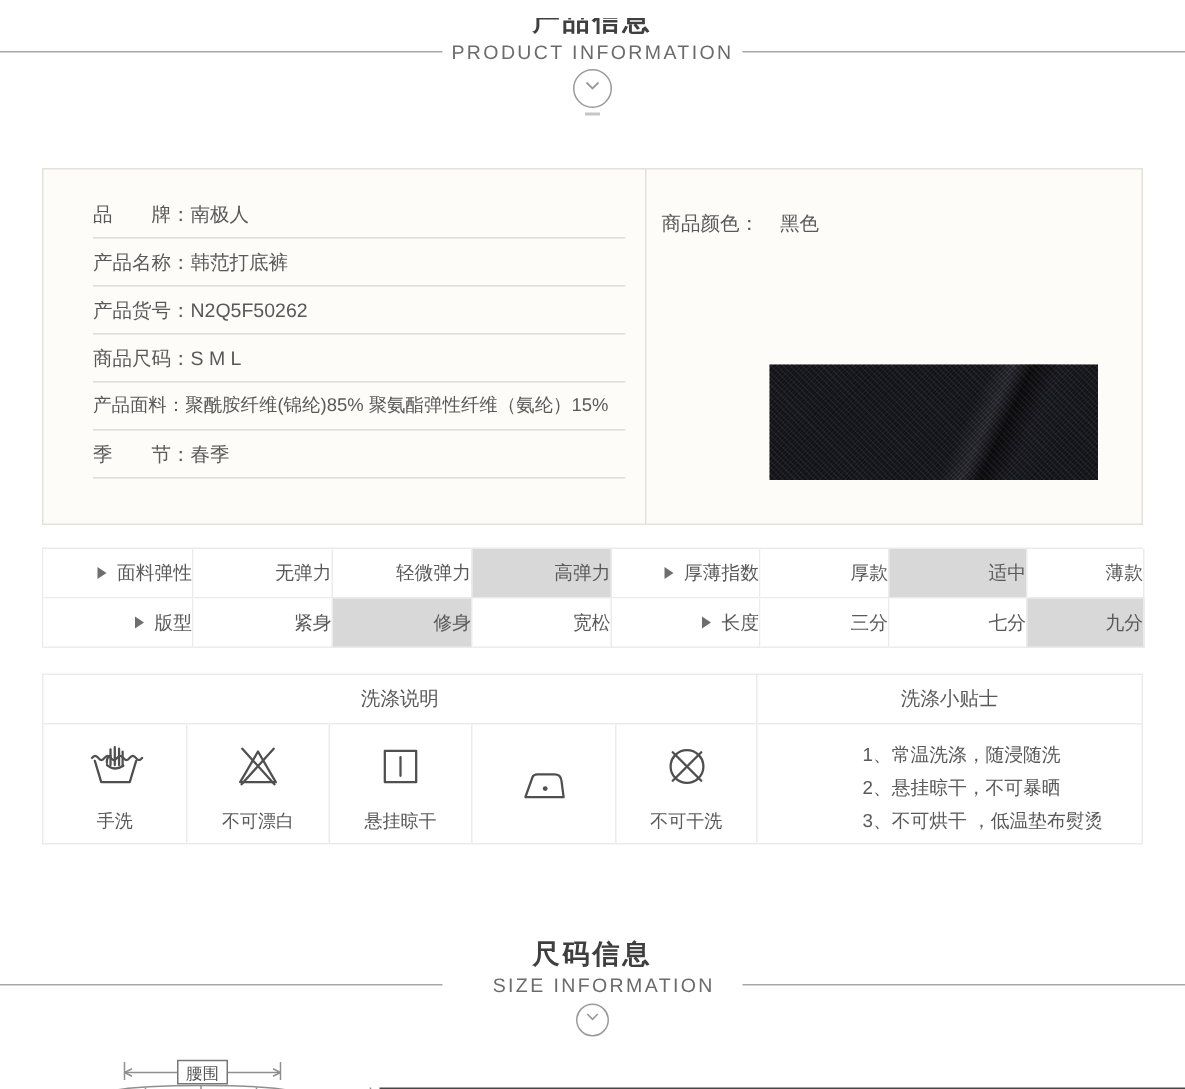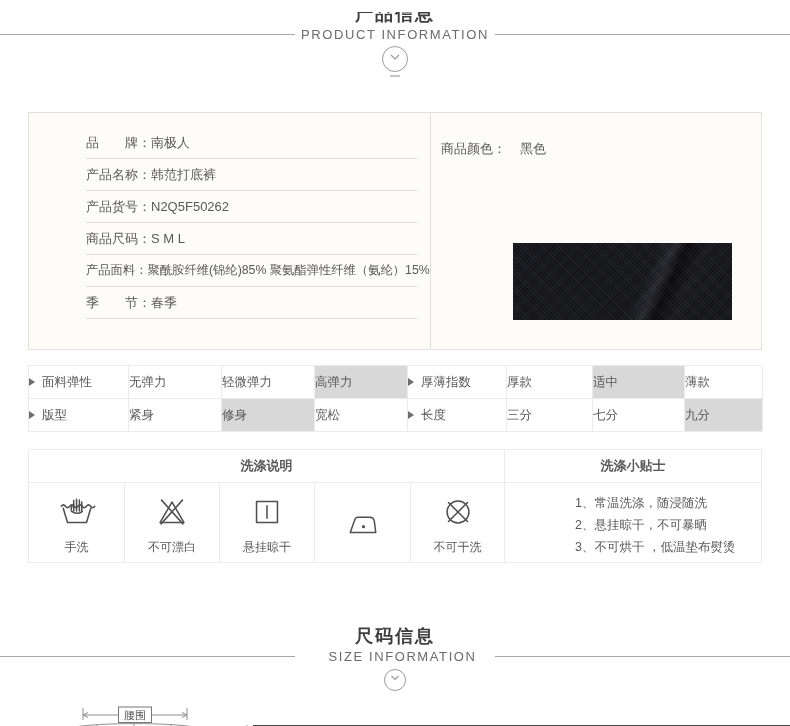--- a/index.html
+++ b/index.html
@@ -13,50 +13,50 @@
   .sec-sub   { position:absolute; left:0; width:790px; text-align:center;
                font-size:13px; color:#6b6b6b; letter-spacing:1.6px; }
   .sec-line  { position:absolute; height:1px; background:#a8a8a8; }
   .sec-circle{ position:absolute; width:26px; height:26px; border:1px solid #9a9a9a;
                border-radius:50%; background:#fff; display:flex; align-items:center; justify-content:center; cursor:pointer; }
   .sec-circle.small { width:22px; height:22px; }
   .sec-dash  { position:absolute; width:10px; height:2px; background:#c6c6c6; }
 
   
   .panel { position:absolute; top:100px; height:238px; background:#fdfcf9; border:1px solid #e4e1dd; }
-  #panel-left  { left:28px;  width:426px;padding-left:24px; }
+  #panel-left  { left:28px;  width:426px; }
   #panel-right { left:430px; width:332px;text-decoration:underline; }
   .detail-rows { margin:14px 36px 0 33px; }
   .detail-row  { height:32px; display:flex; align-items:center; border-bottom:1px solid #dcdcdc;
                  font-size:13px; white-space:nowrap; overflow:visible; }
   .detail-row .lab { color:#595959; flex:none; }
   .detail-row .val { color:#595959; }
   .color-row { position:absolute; left:10px; top:27px; font-size:13px; white-space:nowrap; }
   .color-row .val { margin-left:14px; }
   .swatch { position:absolute; left:82px; top:130px; width:219px; height:77px;
             background-color:#191920;
             background-image:
               repeating-linear-gradient(45deg, rgba(255,255,255,0.05) 0 1px, transparent 1px 3px),
               repeating-linear-gradient(-45deg, rgba(0,0,0,0.30) 0 1px, transparent 1px 2px),
               linear-gradient(115deg, transparent 58%, rgba(150,150,160,0.16) 64%, rgba(0,0,0,0.5) 69%, rgba(40,40,46,0.2) 76%, transparent 84%); }
 
   
   #attr-table { position:absolute; left:28px; top:353px; width:734px;
                 display:grid; grid-template-columns:100px 93px 93px 93px 99px 86px 92px 78px;
                 grid-auto-rows:33px; border-top:1px solid #ebebeb; border-left:1px solid #ebebeb; }
   #attr-table > div { border-right:1px solid #ebebeb; border-bottom:1px solid #ebebeb;
-                      display:flex; align-items:center; justify-content:flex-start;
+                      display:flex; align-items:center; justify-content:flex-end;
                       font-size:12.5px; color:#595959; background:#fff; }
   #attr-table > div.sel { background:#d8d8d8; }
   .tri { width:0; height:0; border-left:6px solid #6e6e6e; border-top:4px solid transparent;
          border-bottom:4px solid transparent; margin-right:7px; }
 
   
   #wash-table { position:absolute; left:28px; top:437px; width:734px; border:1px solid #ebebeb; }
-  .wash-head { display:grid; grid-template-columns:476px 256px; height:33px;font-weight:bold; }
+  .wash-head { display:grid; grid-template-columns:476px 256px; height:33px; }
   .wash-head > div { display:flex; align-items:center; justify-content:center; font-size:13px;
                      color:#595959; border-bottom:1px solid #ebebeb; }
   .wash-head > div:first-child { border-right:1px solid #ebebeb; }
   .wash-body { display:grid; grid-template-columns:96px 95px 95px 96px 94px 256px; height:79px; }
   .care-cell { border-right:1px solid #ebebeb; display:flex; flex-direction:column;
                align-items:center; justify-content:center; padding:4px 6px 2px; }
   .care-cell svg { flex:none; }
   .care-lab { font-size:12px; color:#595959; text-align:center; line-height:15px; margin-top:5px; }
   .tips-cell { padding:9px 4px 0 70px; }
   .tip-line { font-size:12.5px; color:#595959; line-height:22px; white-space:nowrap; }

